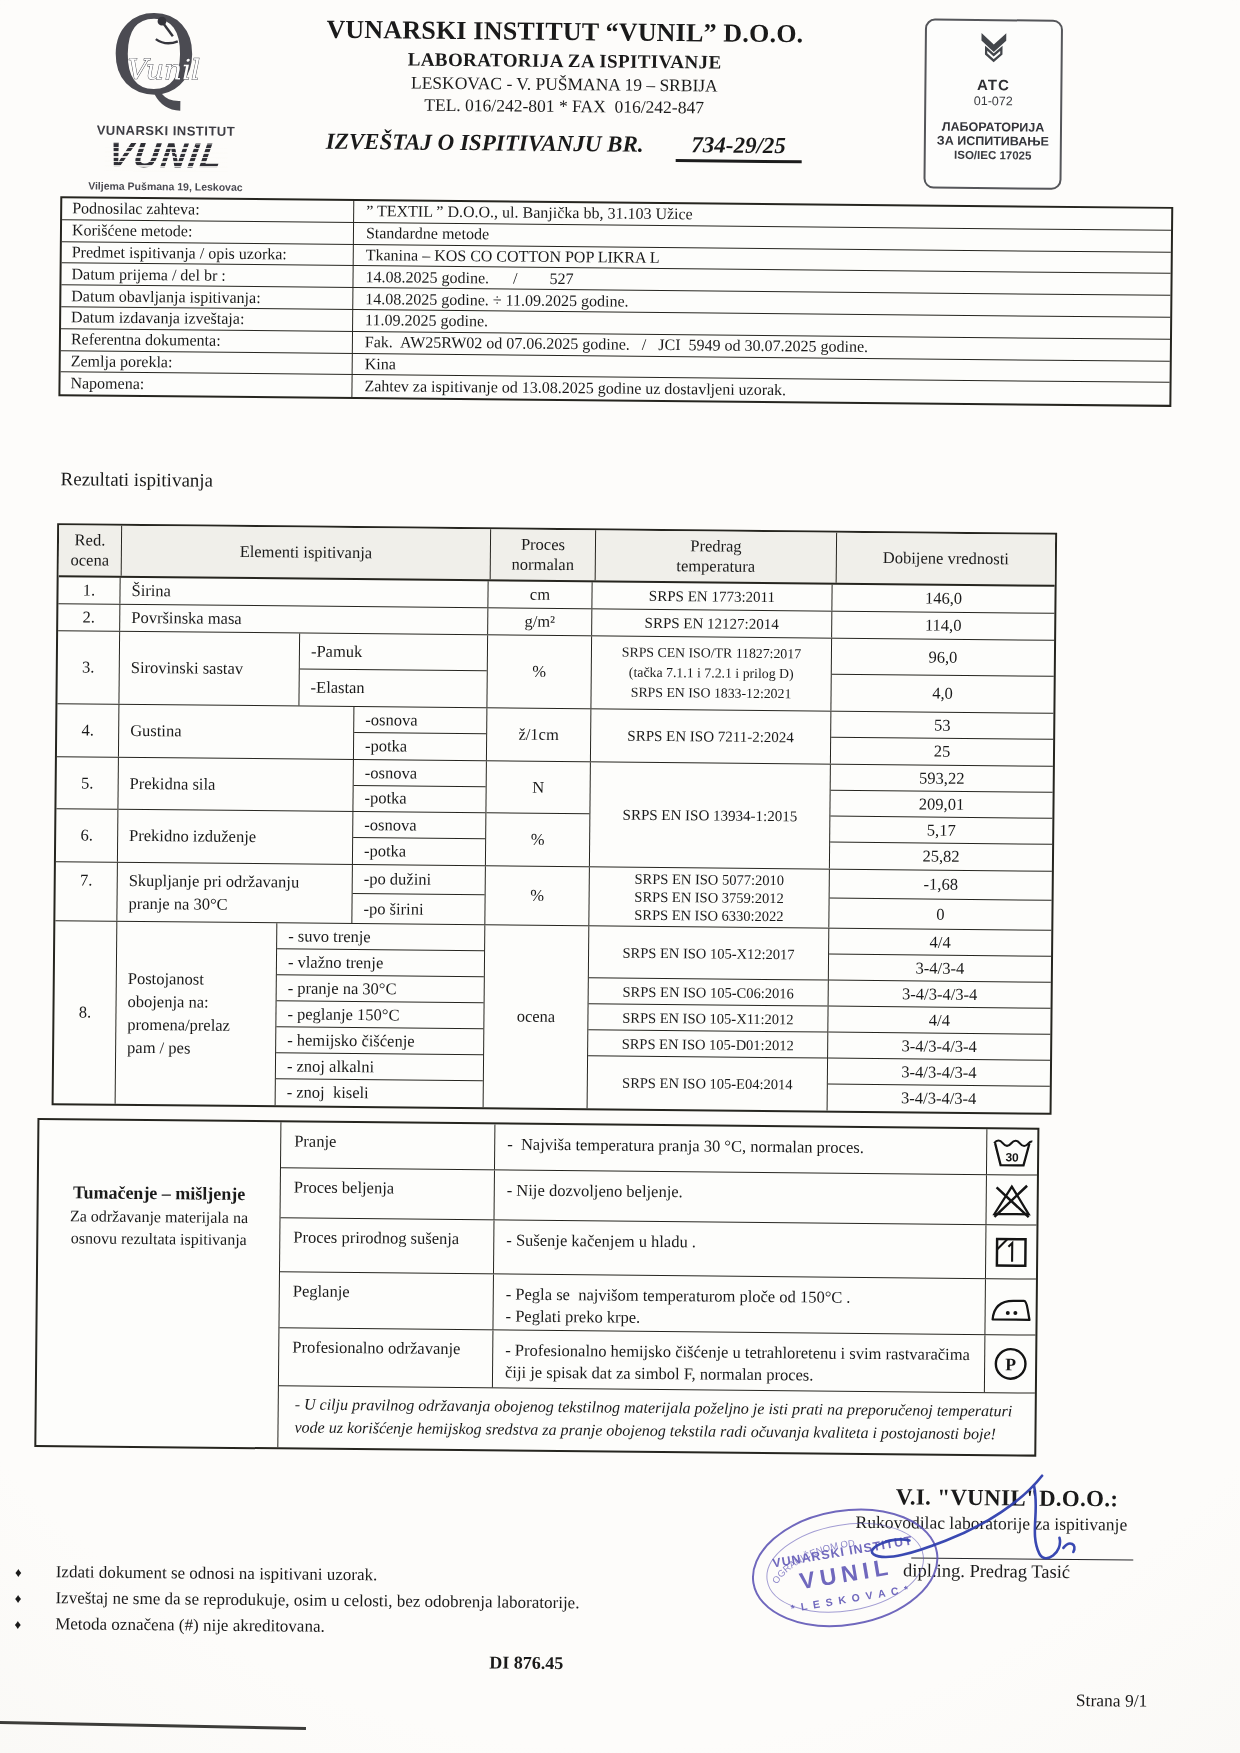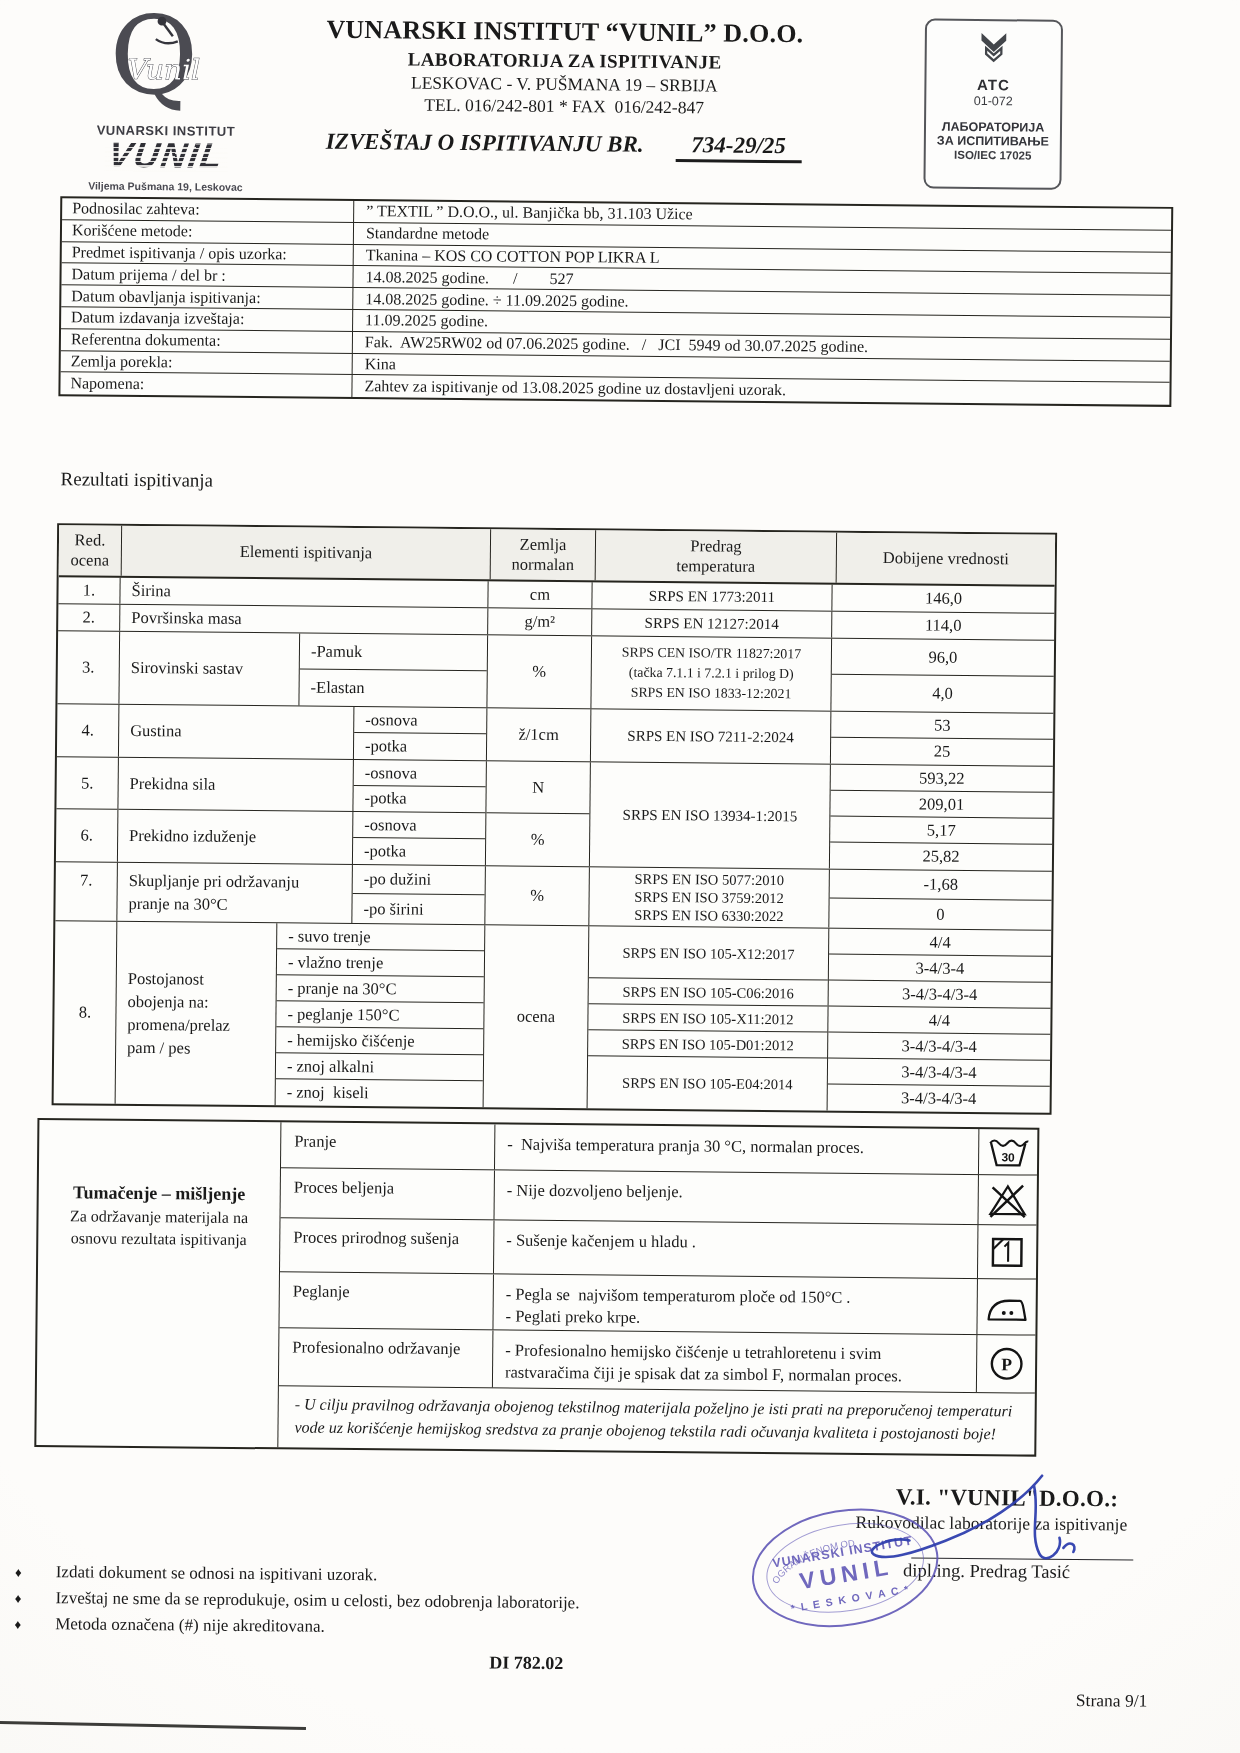--- a/index.html
+++ b/index.html
@@ -72,21 +72,21 @@
   
   .care{position:absolute;left:48px;top:1118px;width:1002px;border:2.5px solid var(--ln);background:#fdfdfb;display:flex;box-sizing:border-box;}
   .care-left{width:242px;border-right:1.5px solid var(--ln);box-sizing:border-box;text-align:center;padding-top:62px;}
   .cl-title{font-size:18px;font-weight:bold;}
   .cl-line{font-size:16px;margin-top:2px;line-height:22px;}
   .care-right{flex:1;display:flex;flex-direction:column;}
   .cr{display:flex;border-bottom:1.5px solid var(--ln);box-sizing:border-box;}
   .cr:last-child{border-bottom:none;}
   .cr-lab{width:214px;border-right:1.5px solid var(--ln);padding:9px 6px 2px 13px;font-size:16.5px;box-sizing:border-box;}
   .cr-desc{flex:1;border-right:1.5px solid var(--ln);padding:9px 10px 2px 12px;font-size:16.5px;line-height:22px;box-sizing:border-box;white-space:pre-wrap;}
-  .cr-icon{width:58px;display:flex;align-items:center;justify-content:center;box-sizing:border-box;}
+  .cr-icon{width:50px;display:flex;align-items:center;justify-content:center;box-sizing:border-box;}
   .cr-note{padding:7px 14px 9px 16px;font-size:16px;font-style:italic;line-height:22.5px;}
 
   
   .sig{position:absolute;left:758px;top:1476px;width:440px;}
   .sig-co{margin-left:152px;font-size:23px;font-weight:bold;letter-spacing:.3px;}
   .sig-role{margin-left:112px;font-size:17.5px;margin-top:2px;}
   .sig-line{margin:24px 0 0 168px;width:222px;border-top:1.6px solid #26262a;}
   .sig-name{margin-left:160px;font-size:18.5px;margin-top:2px;}
   .stamp{position:absolute;left:760px;top:1496px;opacity:.88;transform:rotate(-10deg);}
   .autograph{position:absolute;left:838px;top:1458px;}
@@ -190,21 +190,21 @@
   <div class="rtab">
     <div class="rh">
       <div class="hc w-num br">
             <span>Red.</span>
             <span>ocena</span>
           </div>
       <div class="hc w-elem br">
             <span>Elementi ispitivanja</span>
           </div>
       <div class="hc w-unit br">
-            <span>Zemlja</span>
+            <span>Proces</span>
             <span>normalan</span>
           </div>
       <div class="hc w-meth br">
             <span>Predrag</span>
             <span>temperatura</span>
           </div>
       <div class="hc w-val">
             <span>Dobijene vrednosti</span>
           </div>
     </div>
@@ -505,18 +505,18 @@
     <div class="b-row">
           <span class="b-dia">♦</span>
           <span class="b-txt">Izveštaj ne sme da se reprodukuje, osim u celosti, bez odobrenja laboratorije.</span>
         </div>
     <div class="b-row">
           <span class="b-dia">♦</span>
           <span class="b-txt">Metoda označena (#) nije akreditovana.</span>
         </div>
   </div>
 
-  <div class="di">DI 782.02</div>
+  <div class="di">DI 876.45</div>
   <div class="strana">Strana 9/1</div>
 
  </div>
  <div class="scan-edge"></div>
 </div>
 
 </body></html>

